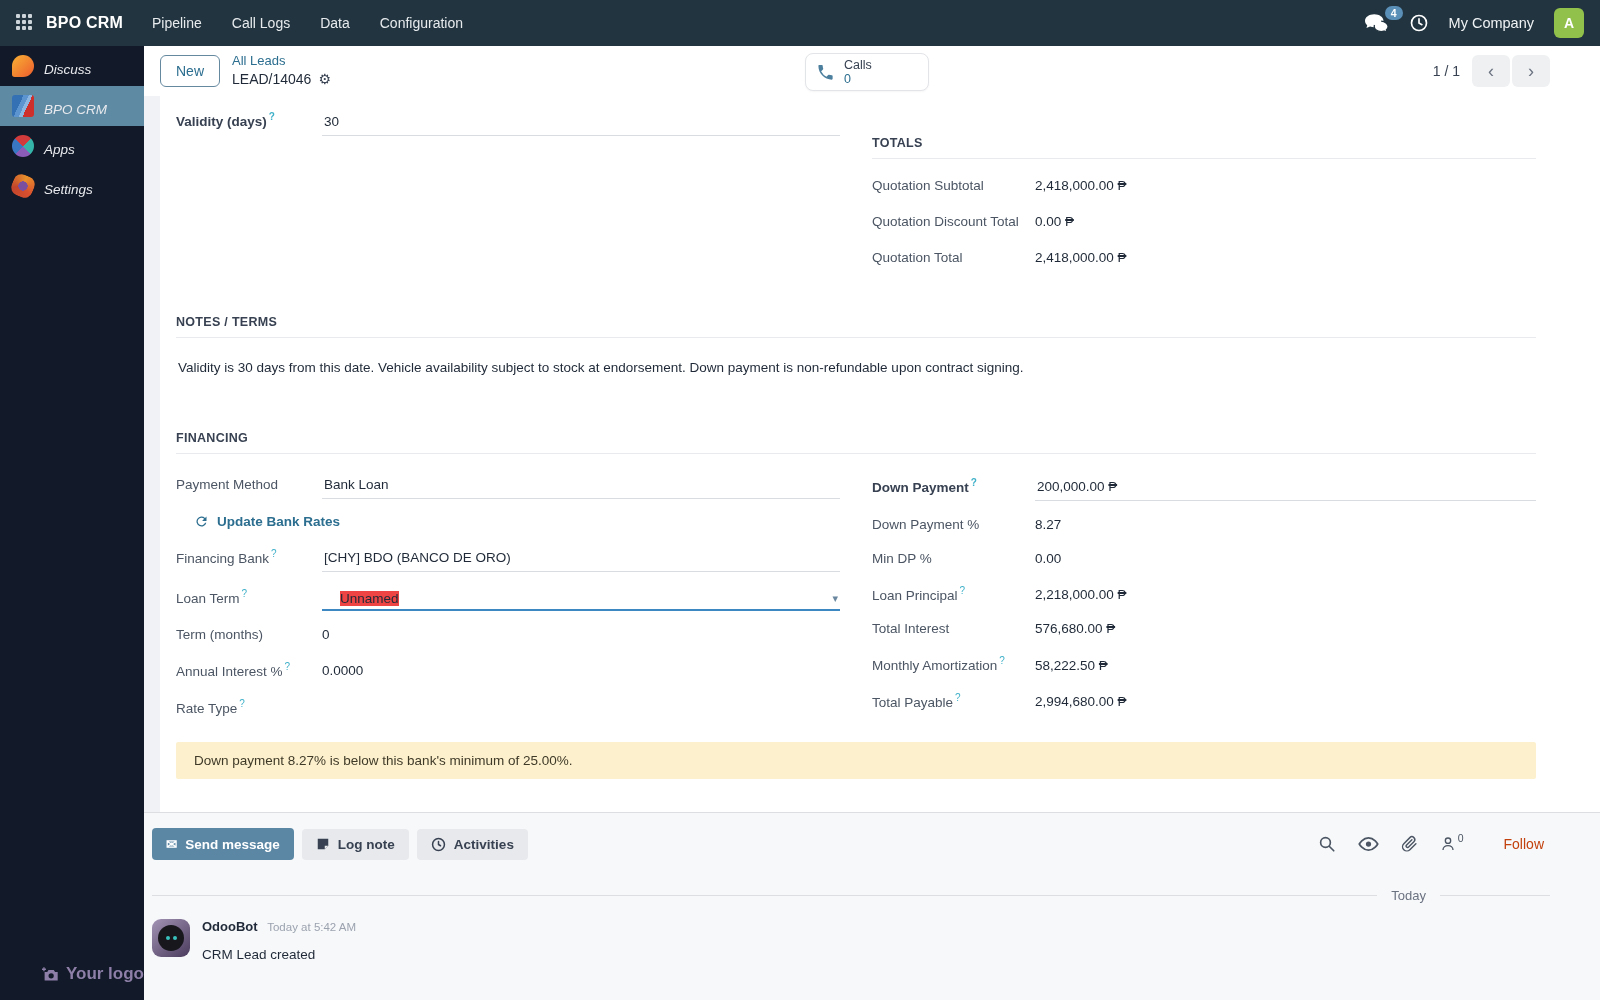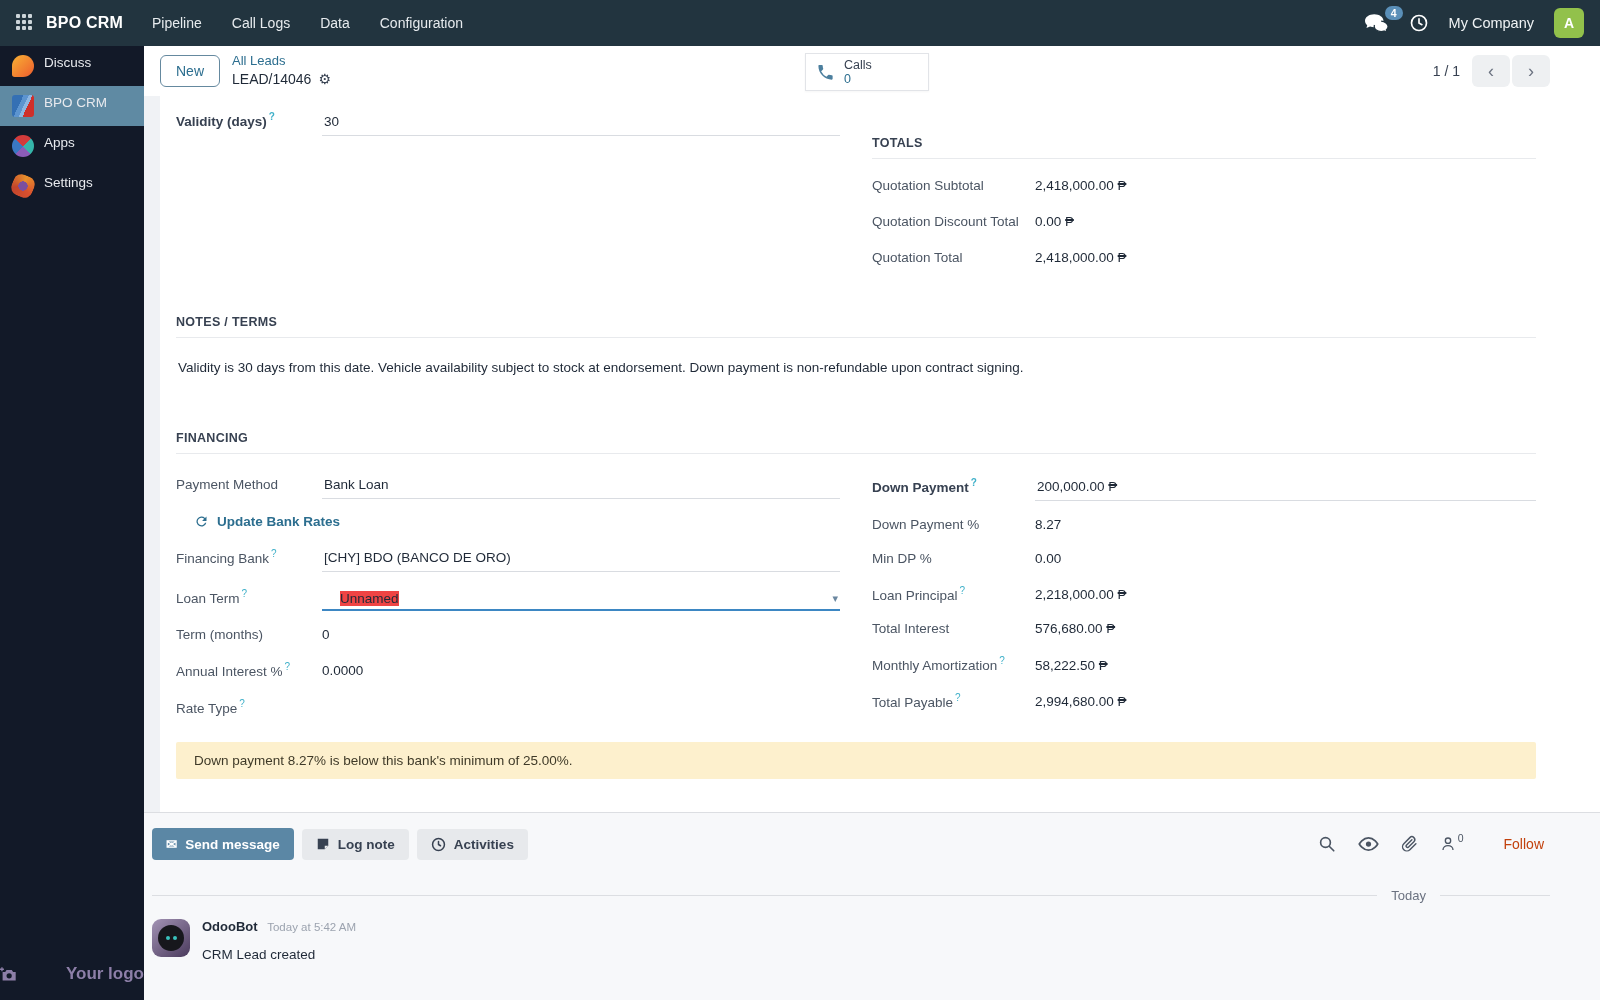--- a/index.html
+++ b/index.html
@@ -19,43 +19,43 @@
   .nav-item{padding:7px 11px;font-size:14px;color:#e7ebee;border-radius:4px;cursor:pointer;}
   .systray{margin-left:auto;display:flex;align-items:center;gap:20px;}
   .systray-icon{position:relative;display:flex;align-items:center;cursor:pointer;}
   .badge{position:absolute;top:-8px;right:-14px;background:#5a8fb8;color:#fff;
     border-radius:9px;font-size:10.5px;font-weight:700;padding:2px 6px;line-height:1;}
   .company{font-size:14.5px;color:#f0f3f5;}
   .avatar{width:30px;height:30px;background:#92c14b;border-radius:6px;display:flex;
     align-items:center;justify-content:center;color:#fff;font-weight:700;font-size:14px;cursor:pointer;}
   
   .sidebar{position:absolute;top:46px;left:0;width:144px;bottom:0;background:#121928;z-index:20;}
-  .side-item{display:flex;align-items:flex-start;gap:10px;padding:9px 12px;font-size:13.5px;
-    color:#e8eaee;cursor:pointer;}
+  .side-item{display:flex;align-items:flex-end;gap:10px;padding:9px 12px;font-size:13.5px;
+    color:#e8eaee;cursor:pointer;font-style:italic;}
   .side-item.active{background:#5f8aa3;}
   .s-ic{width:22px;height:22px;flex-shrink:0;}
   .ic-discuss{background:linear-gradient(135deg,#f9b234,#ec5c2e);border-radius:50% 50% 50% 12%;}
   .ic-crm{border-radius:3px;background:linear-gradient(115deg,#3470b4 0 36%,#5c94cf 36% 52%,#8cb6e2 52% 64%,#cf2f2a 64%);}
   .ic-apps{border-radius:50%;background:conic-gradient(#35b5aa 0 25%,#8b5cb8 25% 50%,#3a77c2 50% 75%,#d23b3b 75%);transform:rotate(45deg);}
   .ic-settings{border-radius:38%;transform:rotate(22deg);
     background:radial-gradient(circle at 50% 50%,#7b4fa0 0 29%,rgba(0,0,0,0) 31%),conic-gradient(#e8902c,#d8502e,#c2452c,#e8902c);}
   .logo-area{position:absolute;bottom:16px;left:0;right:0;display:flex;align-items:center;
-    justify-content:space-between;gap:7px;color:#8d7fa8;font-weight:700;font-size:17px;cursor:pointer;}
+    justify-content:flex-end;gap:7px;color:#8d7fa8;font-weight:700;font-size:17px;cursor:pointer;}
   
   .main{position:absolute;left:144px;top:46px;right:0;bottom:0;background:#fff;}
   .control-panel{height:50px;display:flex;align-items:center;padding:0 50px 0 16px;
     position:relative;background:#fff;border-bottom:1px solid #eceef1;}
   .new-btn{border:1px solid #65899f;color:#2c6e8f;background:#fff;border-radius:6px;
     padding:7px 15px;font-size:14px;font-weight:500;cursor:pointer;font-family:inherit;}
   .breadcrumb{margin-left:12px;display:flex;flex-direction:column;line-height:1.3;}
   .bc-parent{color:#2c6e8f;font-size:13px;cursor:pointer;}
   .bc-current{color:#1f2937;font-size:14px;display:flex;align-items:center;gap:7px;}
   .gear{color:#374151;font-size:14px;cursor:pointer;line-height:1;}
   .calls-btn{position:absolute;left:661px;top:7px;width:102px;height:36px;background:#fff;
-    border:1px solid #e2e4e8;border-radius:0;box-shadow:0 1px 2px rgba(0,0,0,.04);
+    border:1px solid #e2e4e8;border-radius:8px;box-shadow:0 1px 2px rgba(0,0,0,.04);
     display:flex;align-items:center;gap:9px;padding:0 10px;cursor:pointer;}
   .calls-col{display:flex;flex-direction:column;line-height:1.15;text-align:left;}
   .calls-label{font-size:12.5px;color:#374151;}
   .calls-count{font-size:12.5px;color:#2c6e8f;}
   .pager{margin-left:auto;display:flex;align-items:center;gap:12px;}
   .pager-value{font-size:14px;color:#374151;}
   .pager-btns{display:flex;gap:2px;}
   .pager-btn{width:38px;height:32px;background:#eef0f2;border:none;border-radius:6px;
     color:#6b7280;font-size:18px;line-height:1;cursor:pointer;display:flex;align-items:center;justify-content:center;font-family:inherit;}
   

